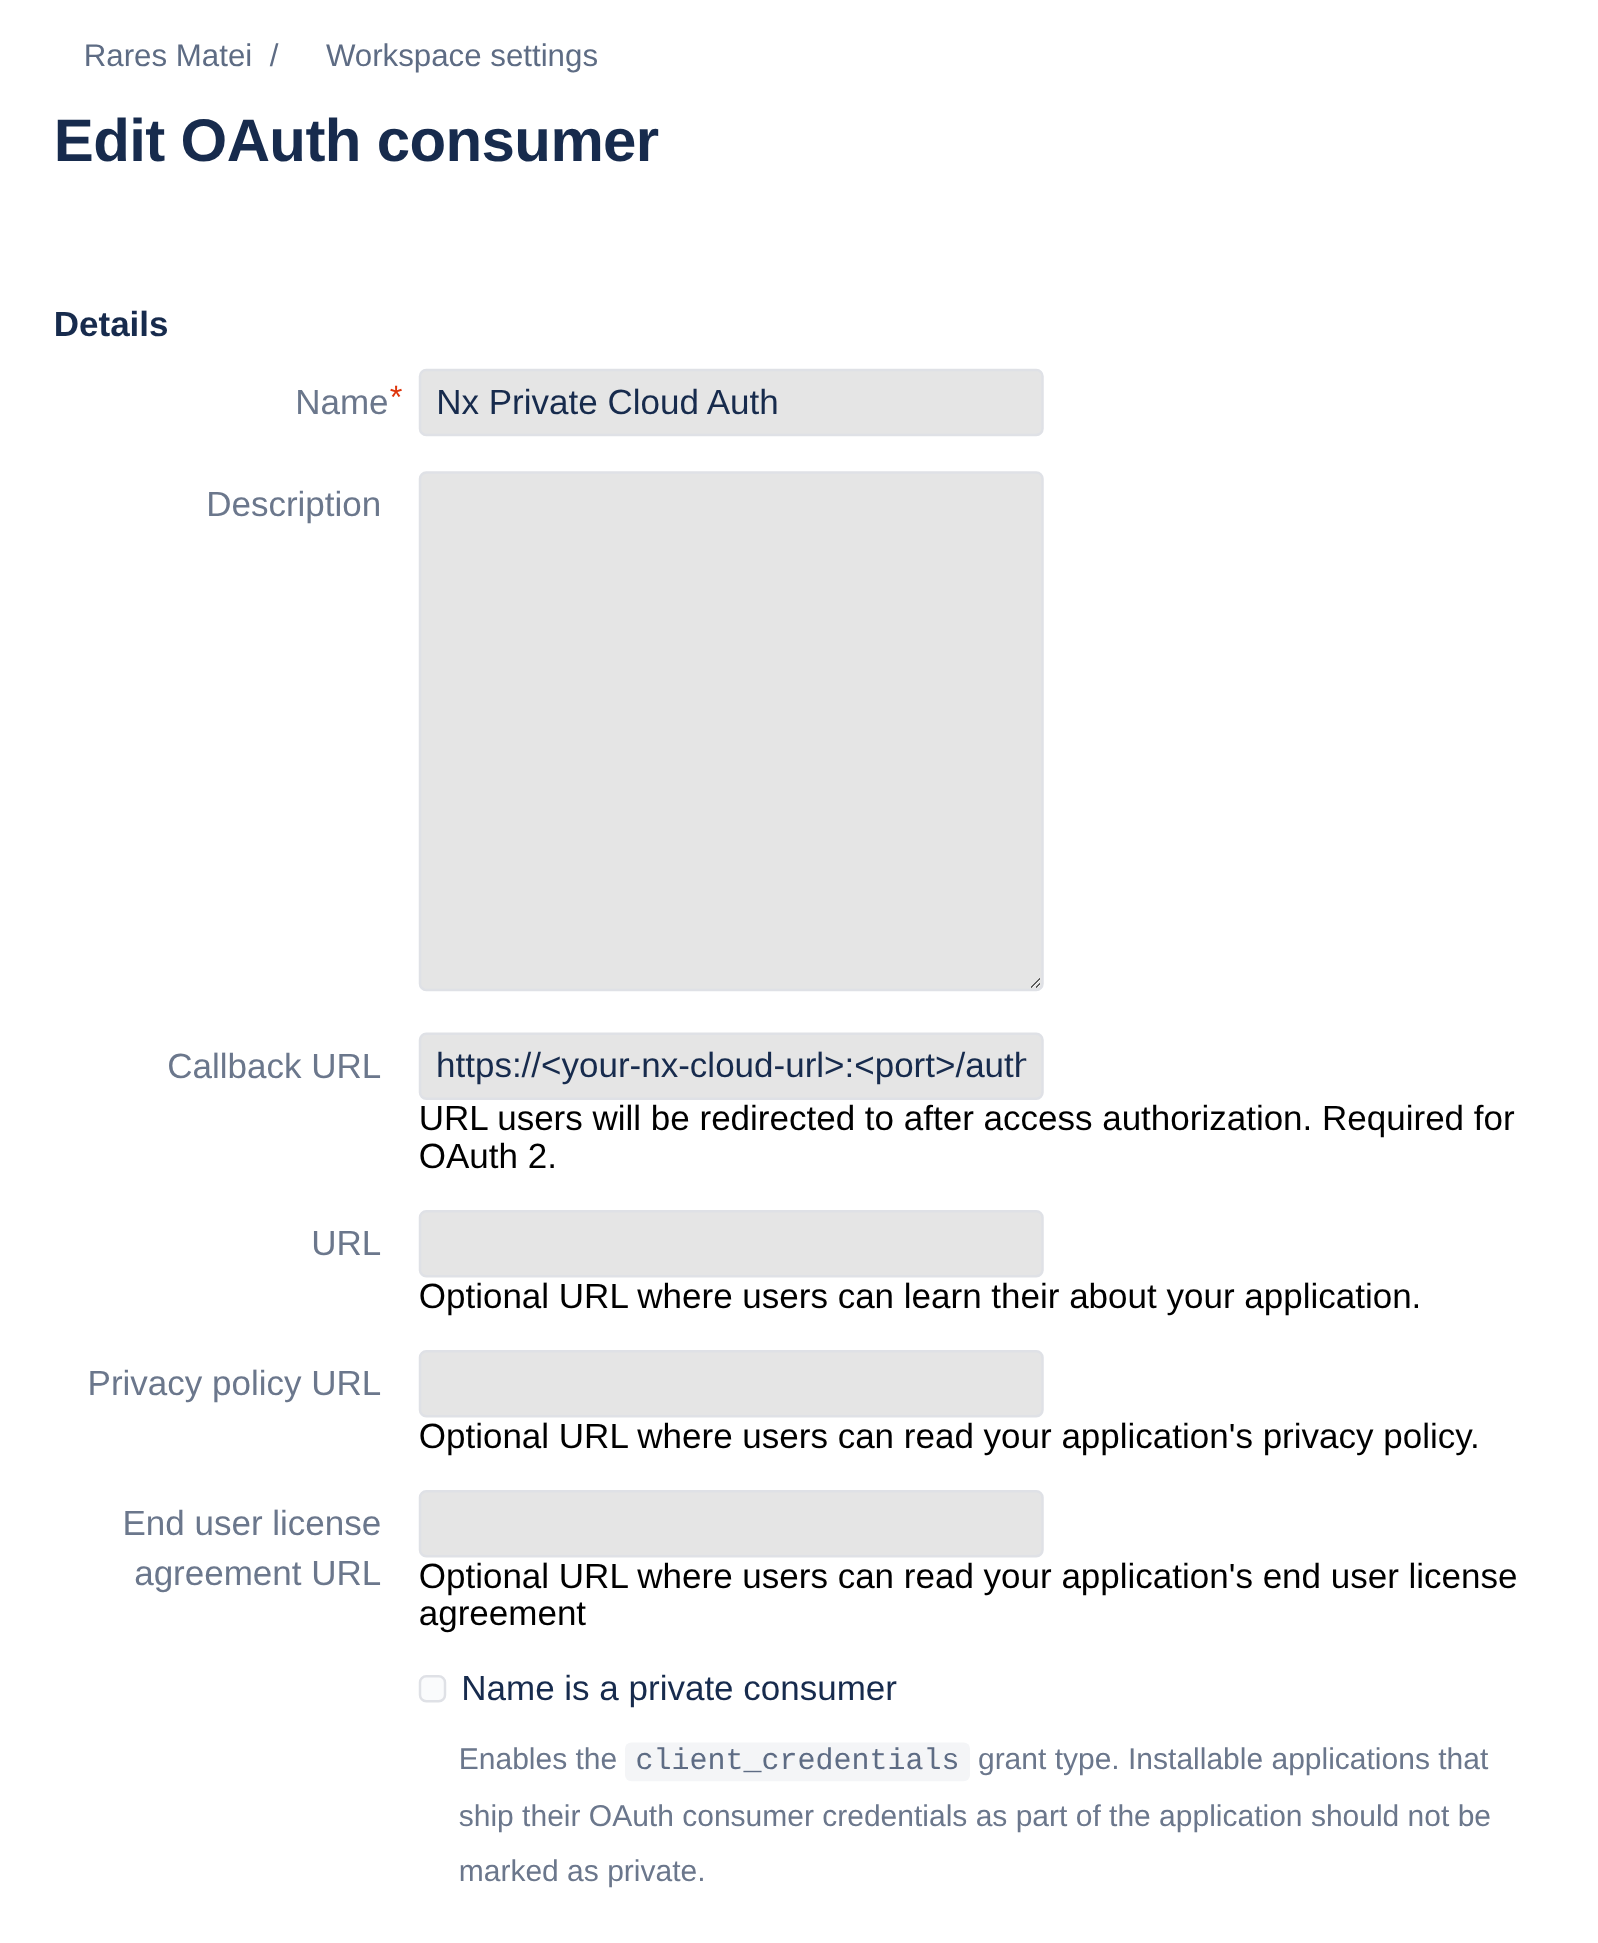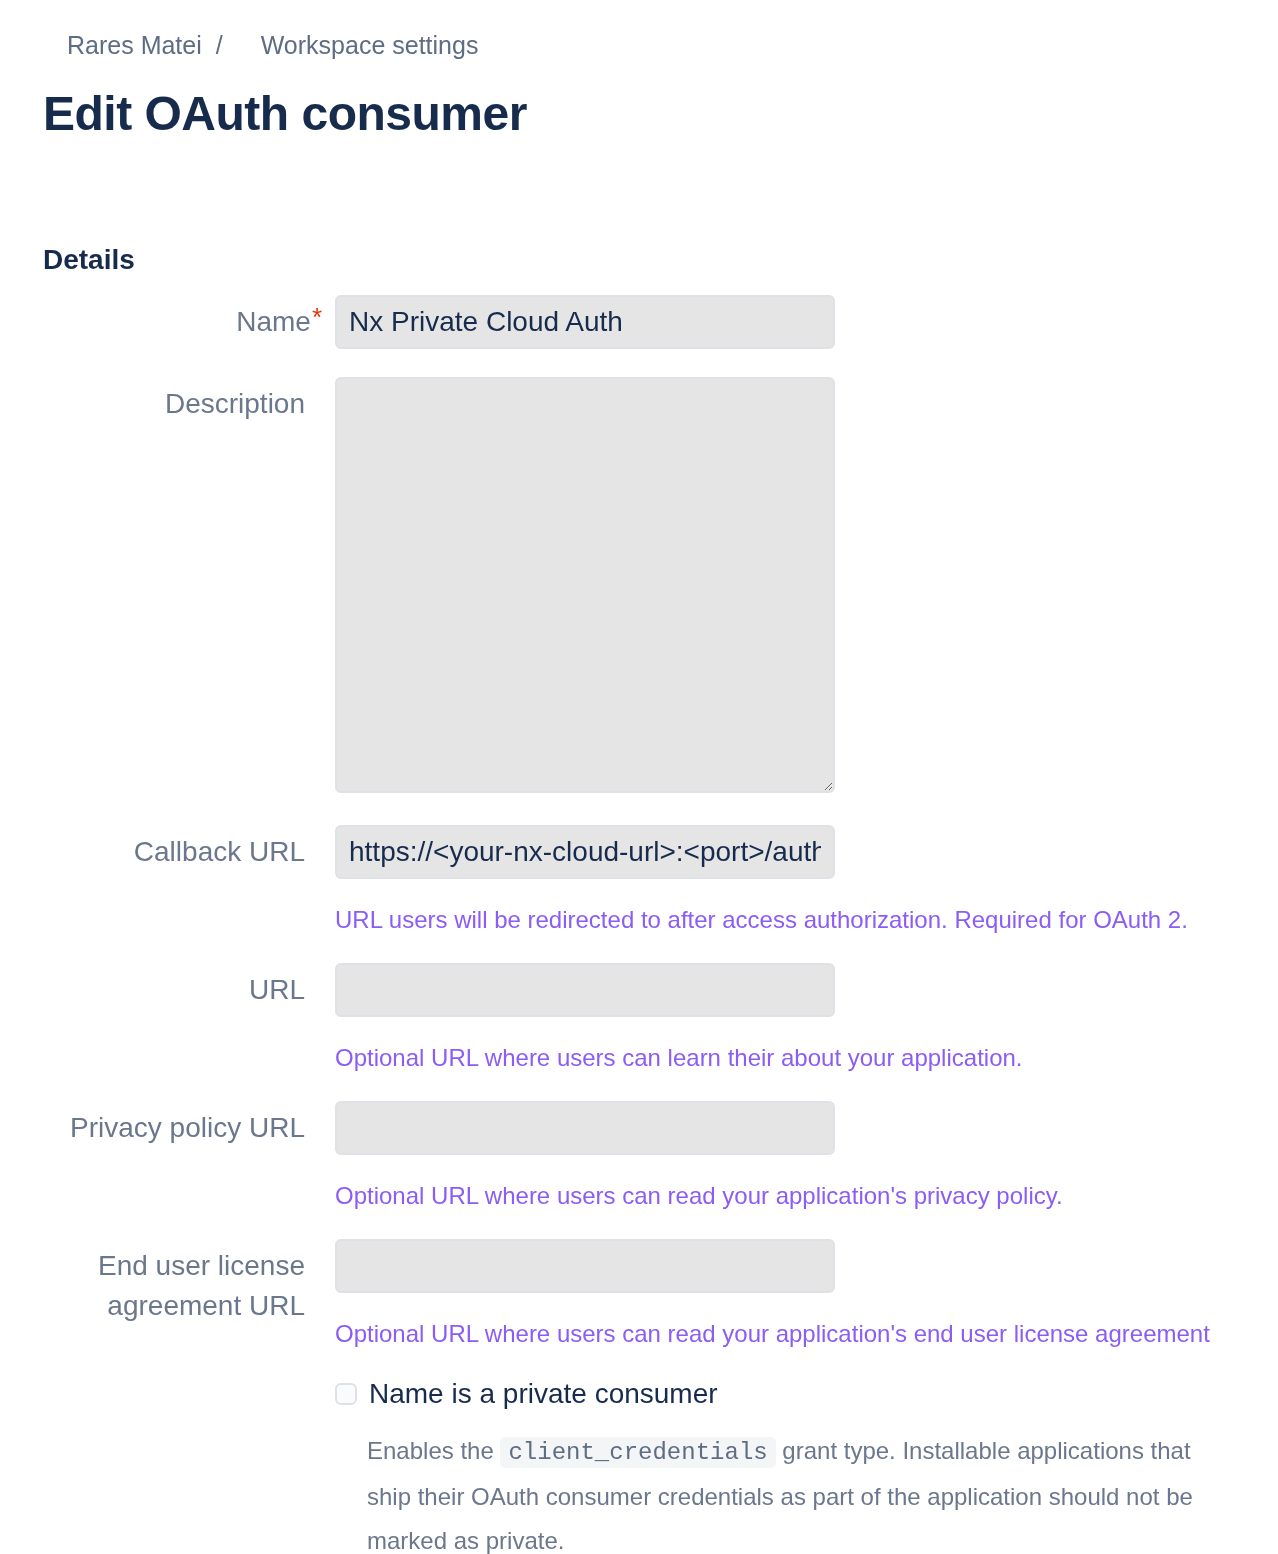--- a/index.html
+++ b/index.html
@@ -79,24 +79,24 @@
     color: #172B4D;
     outline: none;
   }
   textarea.text-input {
     height: 416px;
     padding: 10px 12px;
     resize: both;
     line-height: 36px;
   }
   .help {
-    margin: 26px 0 0 0;
-    font-size: 24px;
+    margin: 0 0 0 0;
+    font-size: 28px;
     line-height: 30px;
-    color: #8b5cf6;
+    color: #000000;
   }
 
   
   .checkbox-line {
     display: flex;
     align-items: center;
     cursor: pointer;
   }
   .checkbox {
     flex: 0 0 22px;

